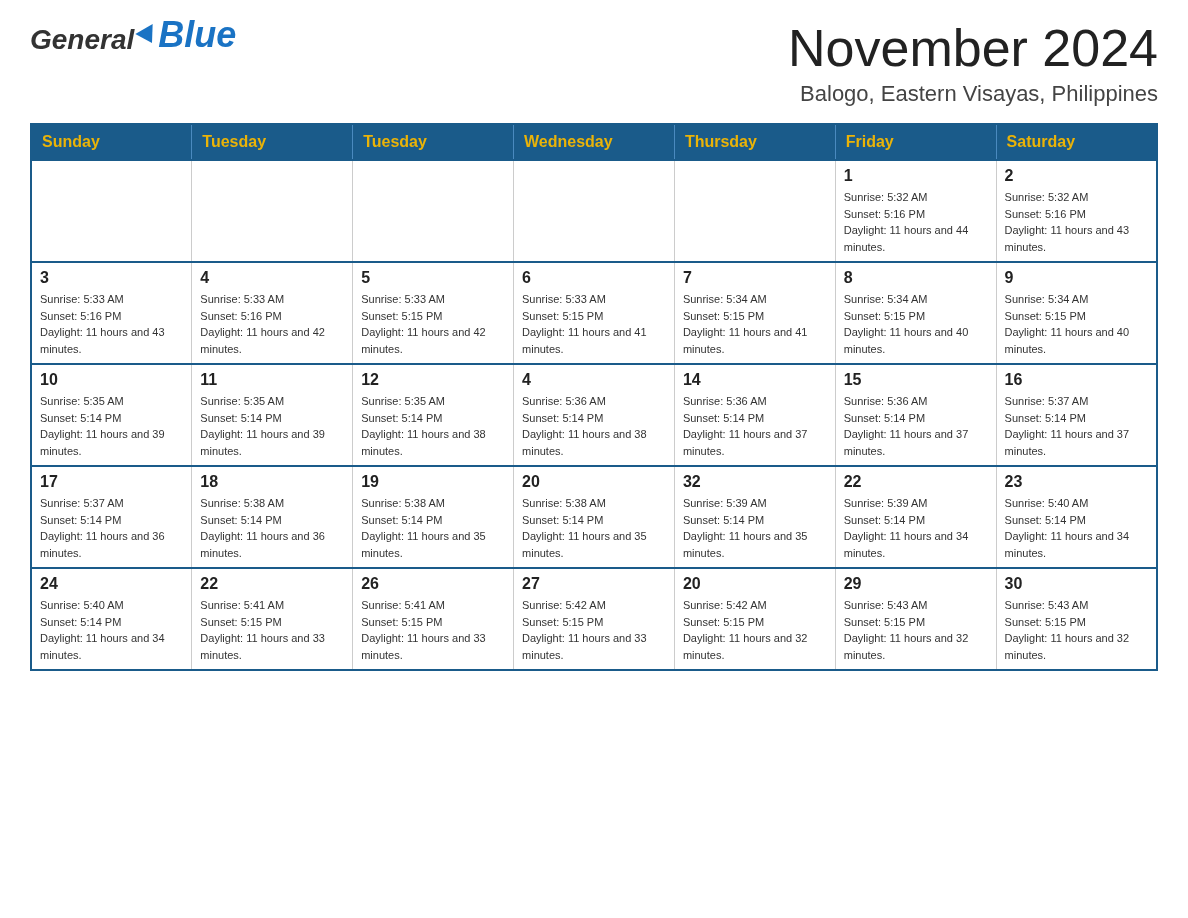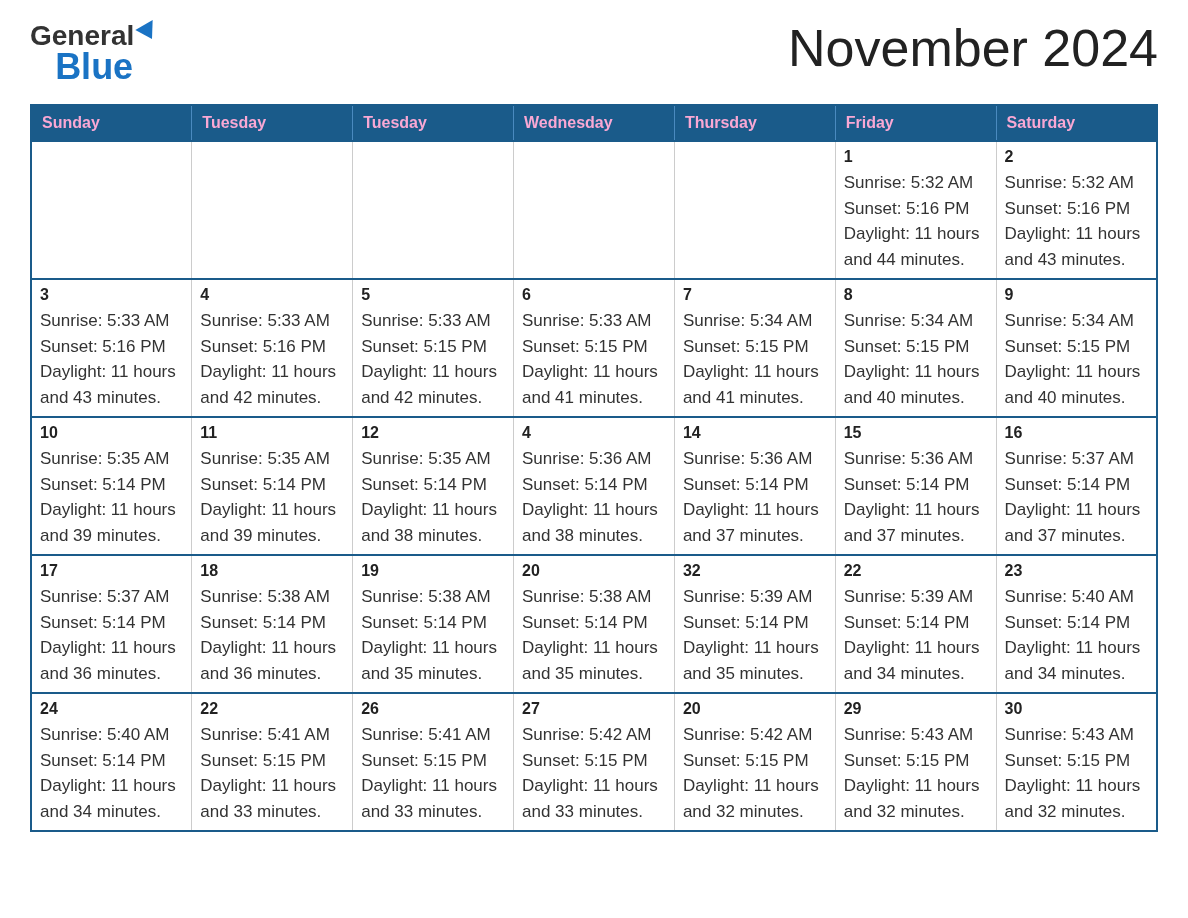--- a/index.html
+++ b/index.html
@@ -11,22 +11,23 @@
       min-height: 918px;
     }
     .header {
       display: flex;
       justify-content: space-between;
       align-items: flex-start;
       margin-bottom: 16px;
     }
     .logo {
       display: flex;
-      flex-direction: column;
-      align-items: center;
+      flex-direction: row;
+      align-items: flex-end;
+      font-style: italic;
     }
     .logo-general {
       font-size: 28px;
       font-weight: bold;
       color: #333;
     }
     .logo-blue {
       font-size: 36px;
       font-weight: bold;
       color: #1a73c4;
@@ -59,21 +60,21 @@
       color: #444;
       margin-top: 4px;
     }
     .calendar {
       width: 100%;
       border-collapse: collapse;
       border: 2px solid #1a5b8a;
     }
     .calendar thead th {
       background-color: #1a5b8a;
-      color: #f9a8d4;
+      color: #eab308;
       font-size: 16px;
       font-weight: bold;
       padding: 8px 10px;
       text-align: left;
       border-right: 1px solid #4a8abf;
     }
     .calendar thead th:last-child {
       border-right: none;
     }
     .calendar tbody td {
@@ -96,21 +97,21 @@
       border-right: none;
     }
     .day-number {
       font-size: 16px;
       font-weight: bold;
       color: #222;
       margin-bottom: 4px;
       display: block;
     }
     .day-info {
-      font-size: 17px;
+      font-size: 11px;
       color: #333;
       line-height: 1.5;
     }
     .empty-cell {
       background: #f9f9f9;
     }
     .calendar tbody tr {
       border-bottom: 2px solid #1a5b8a;
     }
     .calendar tbody tr:last-child {
@@ -123,20 +124,21 @@
 <div class="header">
   <div class="logo">
     <div style="display:flex;align-items:center;">
       <span class="logo-general">General</span>
       <span class="logo-triangle"></span>
     </div>
     <span class="logo-blue">Blue</span>
   </div>
   <div class="title-area">
     <div class="month-title">November 2024</div>
+    <div class="location">Balogo, Eastern Visayas, Philippines</div>
   </div>
 </div>
 
 <table class="calendar">
   <thead>
     <tr>
     <th>Sunday</th>
         <th>Tuesday</th>
         <th>Tuesday</th>
         <th>Wednesday</th>

